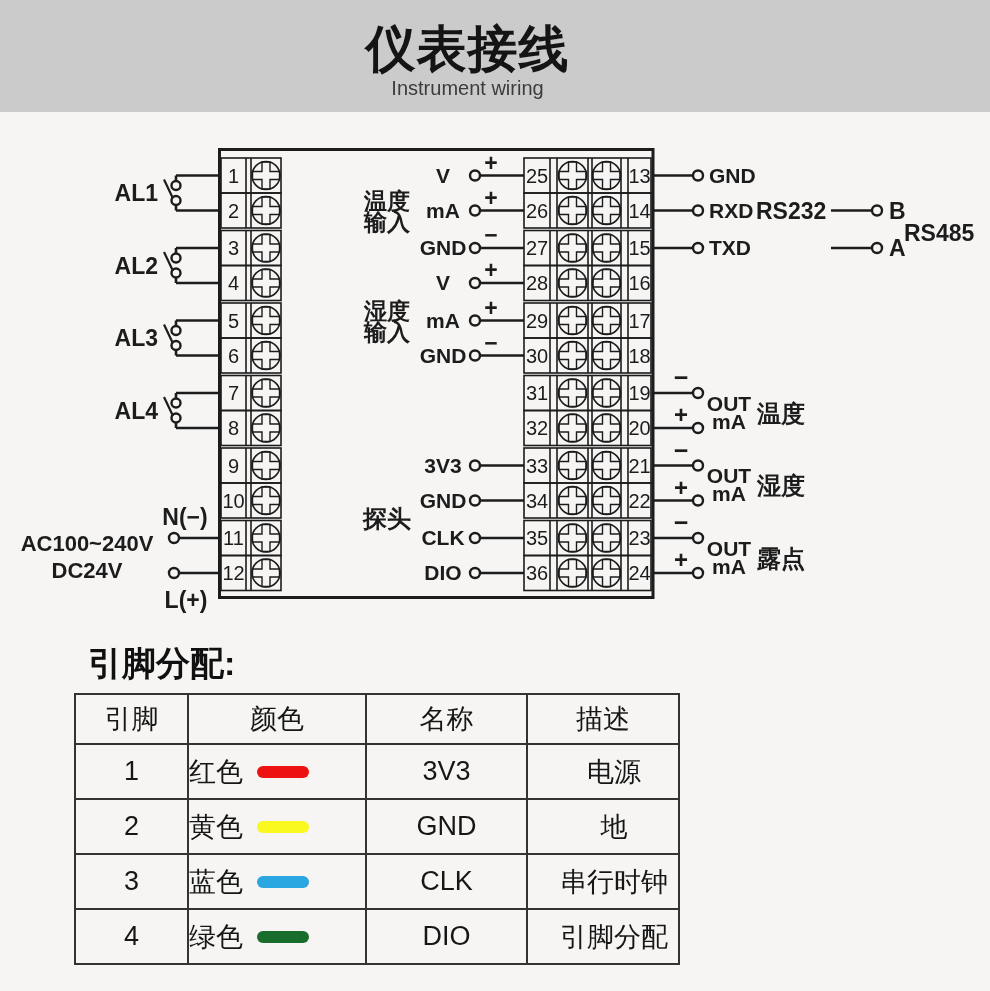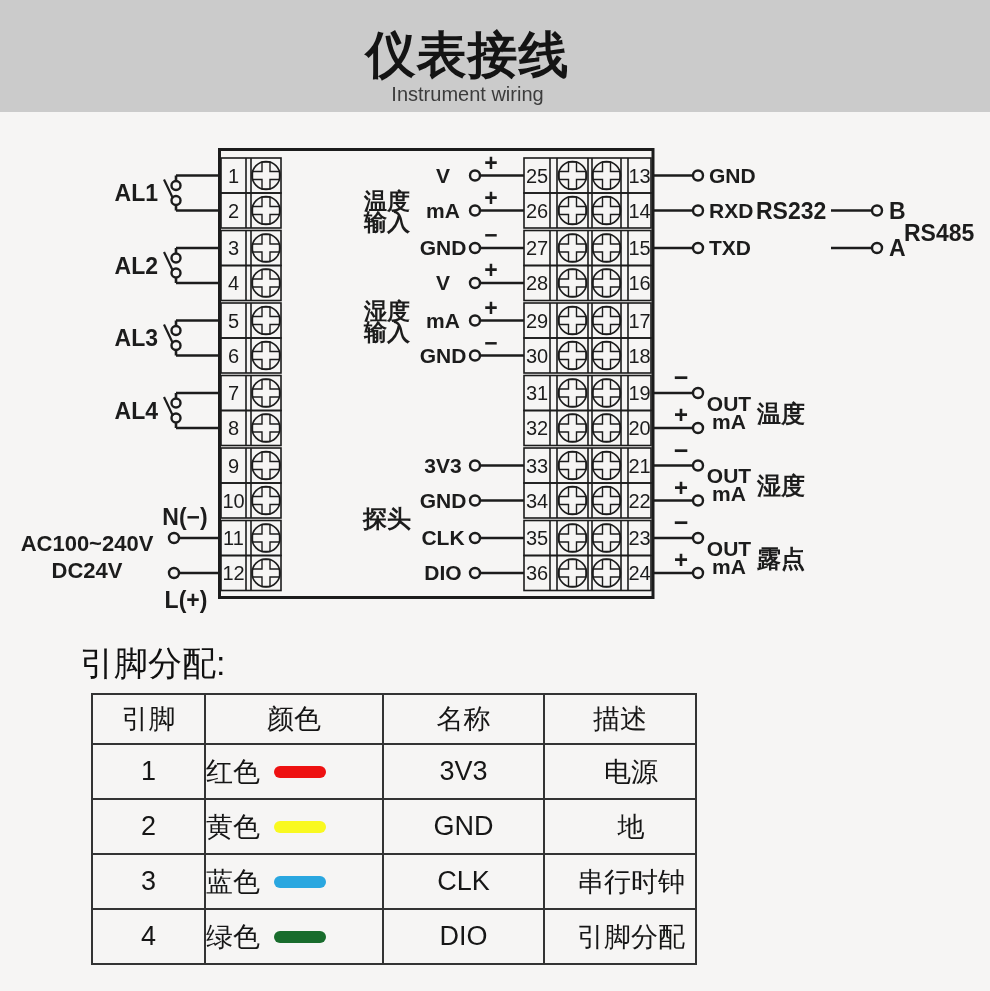--- a/index.html
+++ b/index.html
@@ -1,26 +1,26 @@
 <!DOCTYPE html>
 <html><head>
 <meta charset="utf-8">
 <style>
   html,body{margin:0;padding:0;}
   .page{position:relative;width:990px;height:991px;background:#f6f5f4;overflow:hidden;
         font-family:"Liberation Sans","DejaVu Sans",sans-serif;}
   .hdr{position:absolute;top:0;left:0;right:0;height:112px;background:#cbcbcb;
        text-align:center;box-sizing:border-box;padding-right:55px;}
-  .hdr .title{padding-top:28px;font-size:50px;font-weight:700;color:#141414;letter-spacing:1px;line-height:1.1;}
+  .hdr .title{padding-top:22px;font-size:50px;font-weight:700;color:#141414;letter-spacing:1px;line-height:1.1;}
   .hdr .subtitle{font-size:20px;color:#3c3c3c;margin-top:0px;}
   svg#diagram{position:absolute;top:0;left:0;}
   svg#diagram text{font-family:"Liberation Sans","DejaVu Sans",sans-serif;}
-  .tbl-heading{position:absolute;left:80px;top:641px;font-size:34px;font-weight:400;color:#101010;}
+  .tbl-heading{position:absolute;left:88px;top:641px;font-size:34px;font-weight:700;color:#101010;}
   table.pins{position:absolute;left:74px;top:693px;width:604px;border-collapse:collapse;
-             table-layout:fixed;color:#161616;background:transparent;margin-left:17px;}
+             table-layout:fixed;color:#161616;background:transparent;}
   .pins th,.pins td{border:2px solid #333;font-size:27px;font-weight:400;text-align:center;
                     padding:0;overflow:hidden;}
   .pins thead tr{height:50px;}
   .pins tbody tr{height:55px;}
   .cell-color{display:flex;align-items:center;justify-content:flex-start;gap:14px;}
   .swatch{width:52px;height:12px;border-radius:6px;display:inline-block;flex:0 0 auto;}
   .desc{text-align:right;padding-left:22px !important;}
 </style>
 </head>
 <body>

